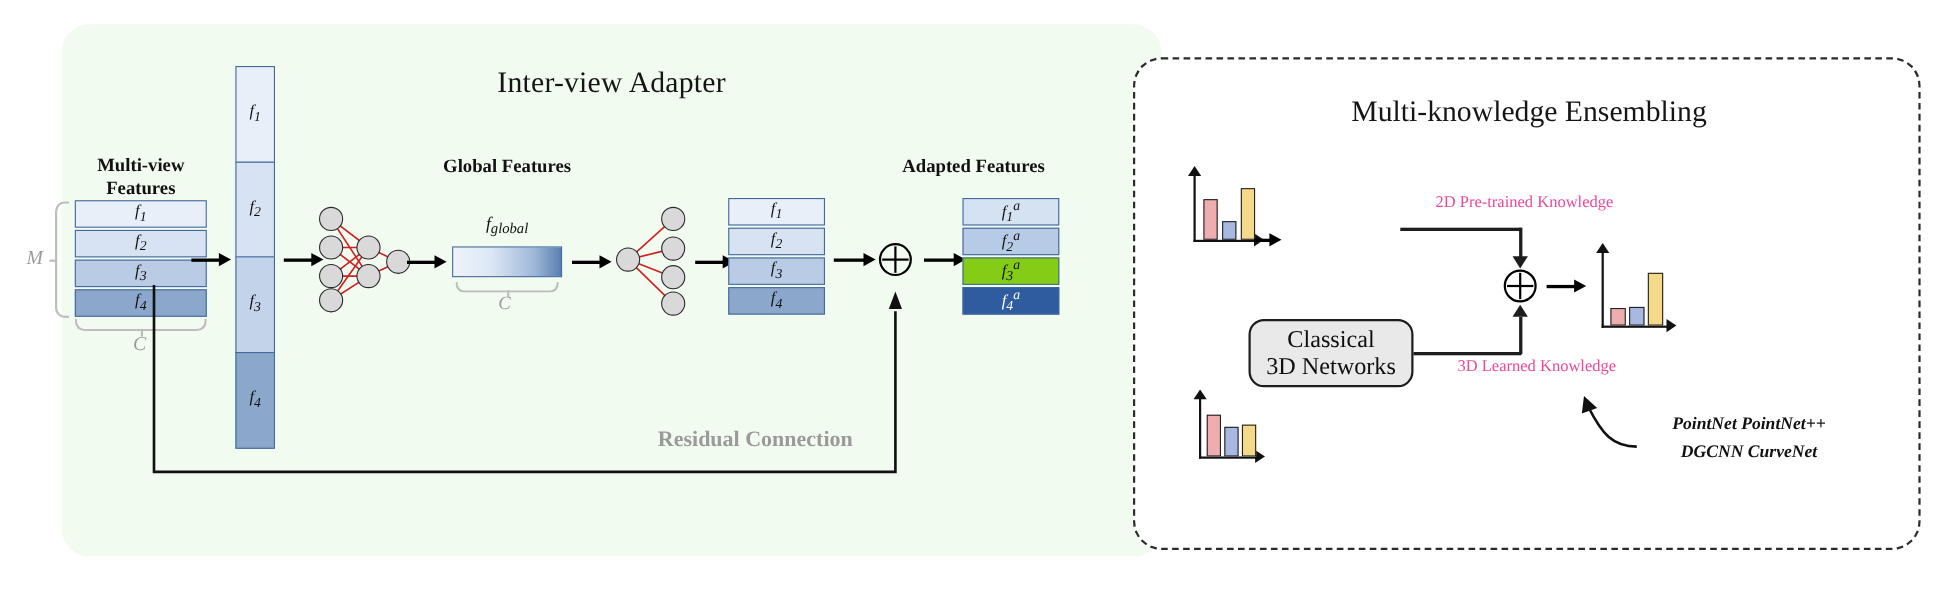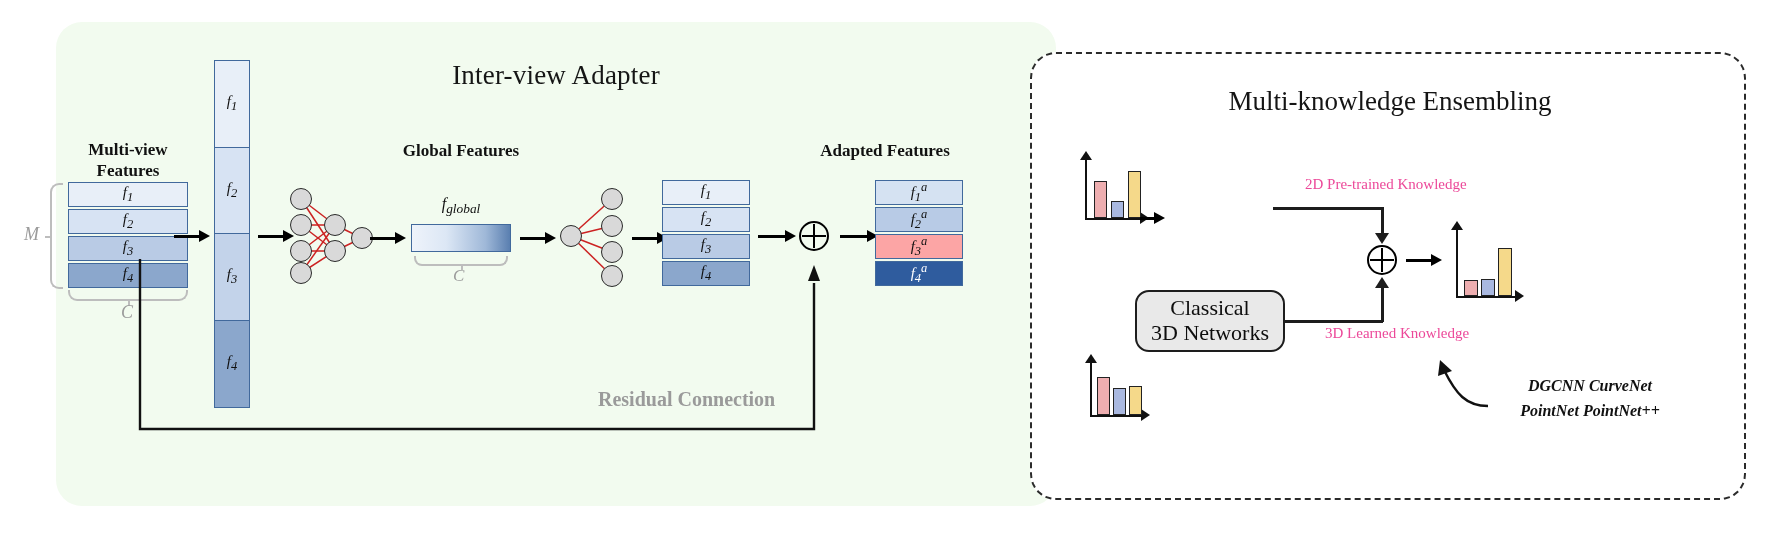--- a/index.html
+++ b/index.html
@@ -354,21 +354,21 @@
 
   <div class="sec-label" style="left:790px; top:141px; width:190px;text-align:center;">Adapted Features</div>
 
   <div class="out-stack" id="adapted-stack" style="left:875px; top:180px;">
     <div class="out-row" style="background: rgb(213, 226, 242);">
       <span class="lbl"><i>f</i><sub>1</sub><sup>a</sup></span>
       </div>
     <div class="out-row" style="background: rgb(184, 203, 230);">
       <span class="lbl"><i>f</i><sub>2</sub><sup>a</sup></span>
       </div>
-    <div class="out-row" style="background: #fca5a5;">
+    <div class="out-row" style="background: #84cc16;">
       <span class="lbl"><i>f</i><sub>3</sub><sup>a</sup></span>
       </div>
     <div class="out-row dark" style="background: rgb(47, 92, 158);">
       <span class="lbl"><i>f</i><sub>4</sub><sup>a</sup></span>
       </div>
   </div>
 
   <svg id="residual-path" width="690" height="200">
     <polyline points="2,4 2,174 676,174 676,28" fill="none" stroke="#111" stroke-width="2.4"></polyline>
     <polygon points="676,10 670,26 682,26" fill="#111"></polygon>
@@ -438,17 +438,17 @@
     <div class="bar" style="left:73px; width:14px; height:17px; background:#a9b8e0;"></div>
     <div class="bar" style="left:90px; width:14px; height:48px; background:#f5d98a;"></div>
   </div>
 
   <svg style="position:absolute; left:1390px; top:348px; width:110px; height:70px;">
     <path d="M 98,58 C 76,58 66,46 54,22" fill="none" stroke="#111" stroke-width="2.4"></path>
     <polygon points="50,12 48,28 62,23" fill="#111"></polygon>
   </svg>
 
   <div id="net-names">
+    <div>PointNet  PointNet++</div>
     <div>DGCNN   CurveNet</div>
-    <div>PointNet  PointNet++</div>
   </div>
 
 </div>
 
 </body></html>

